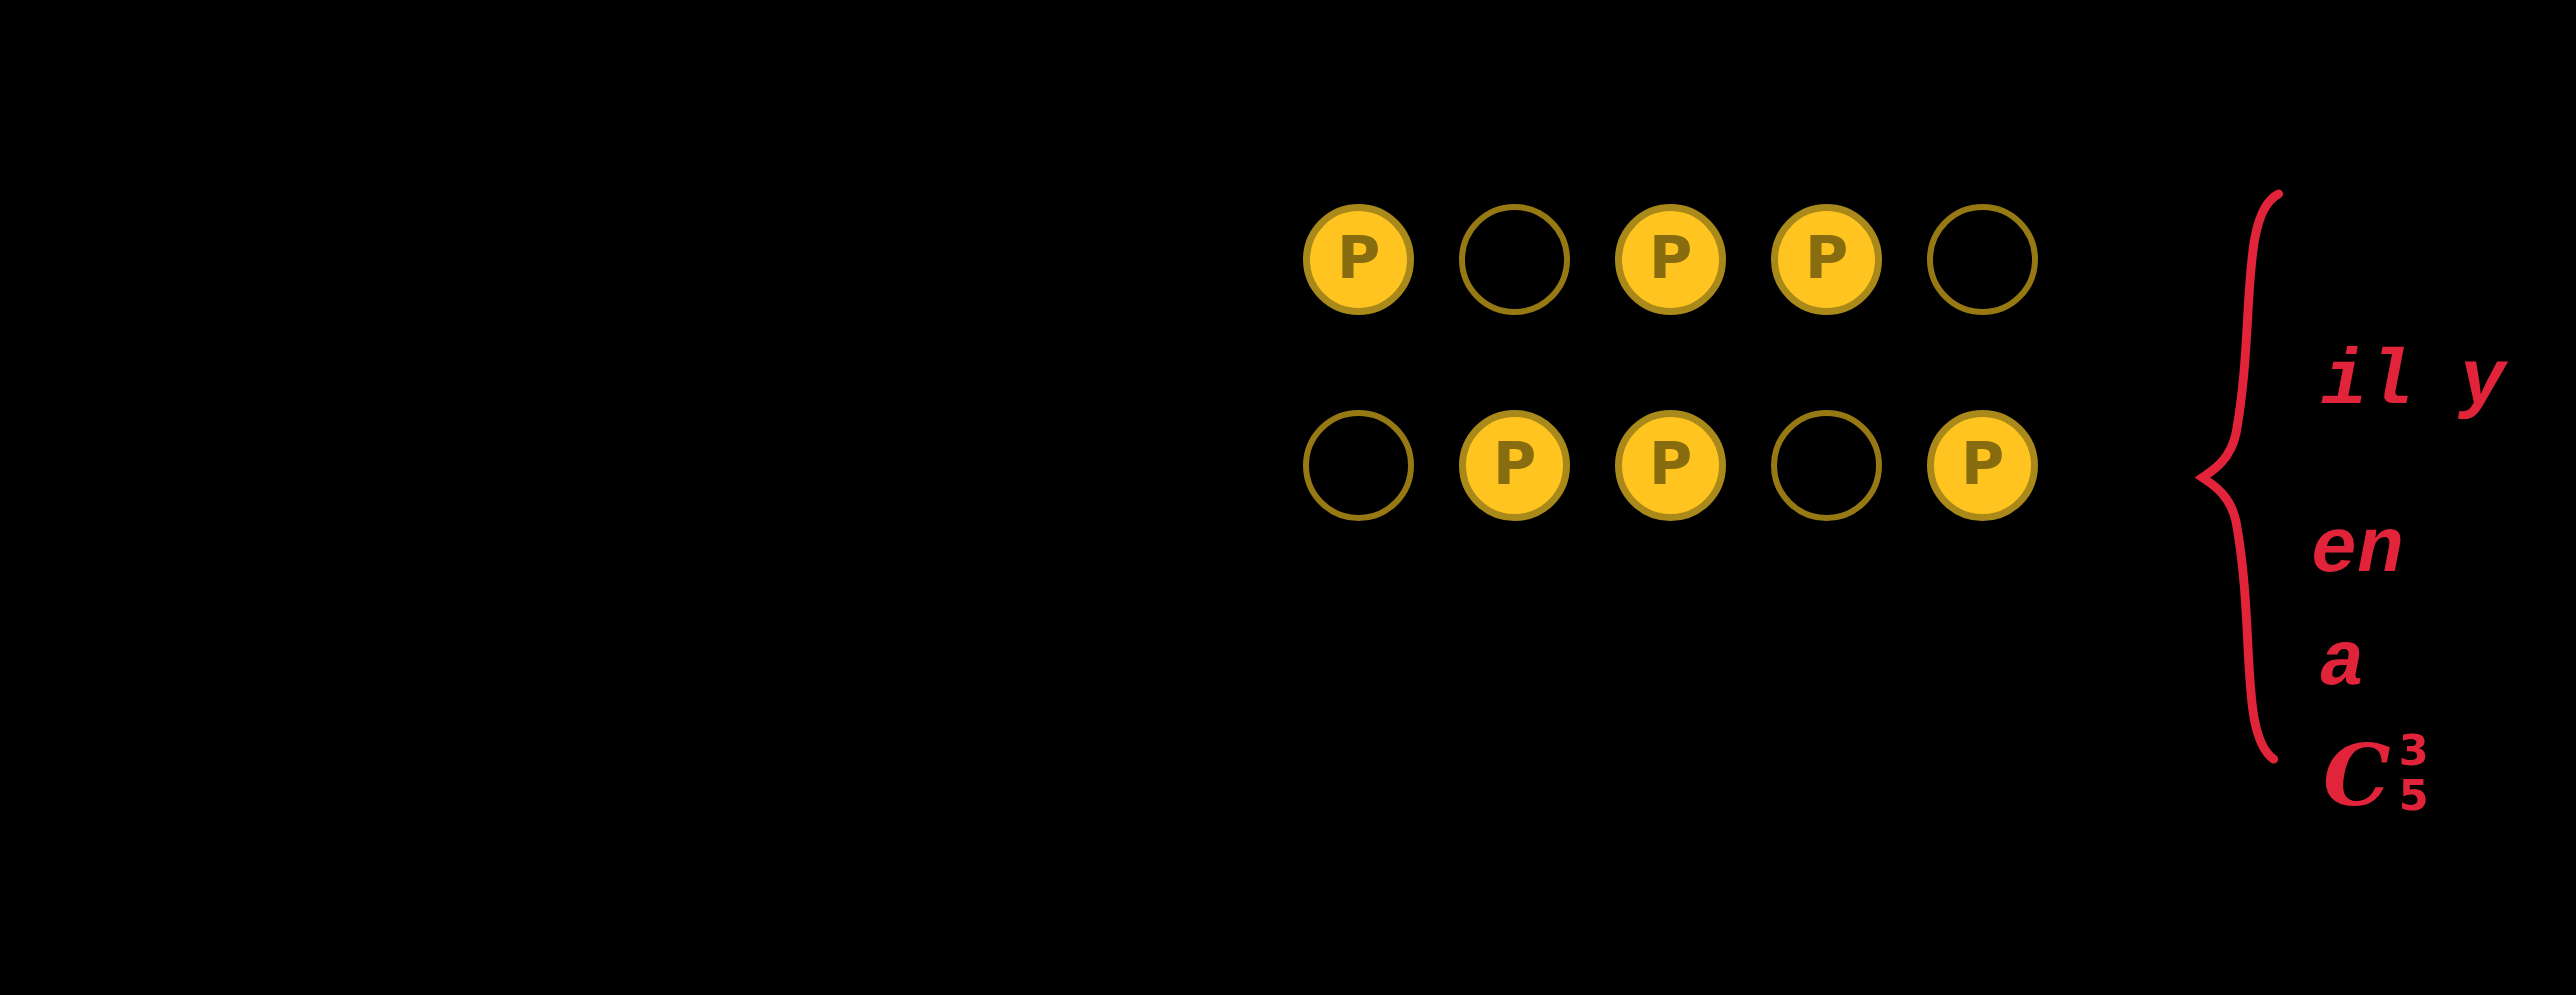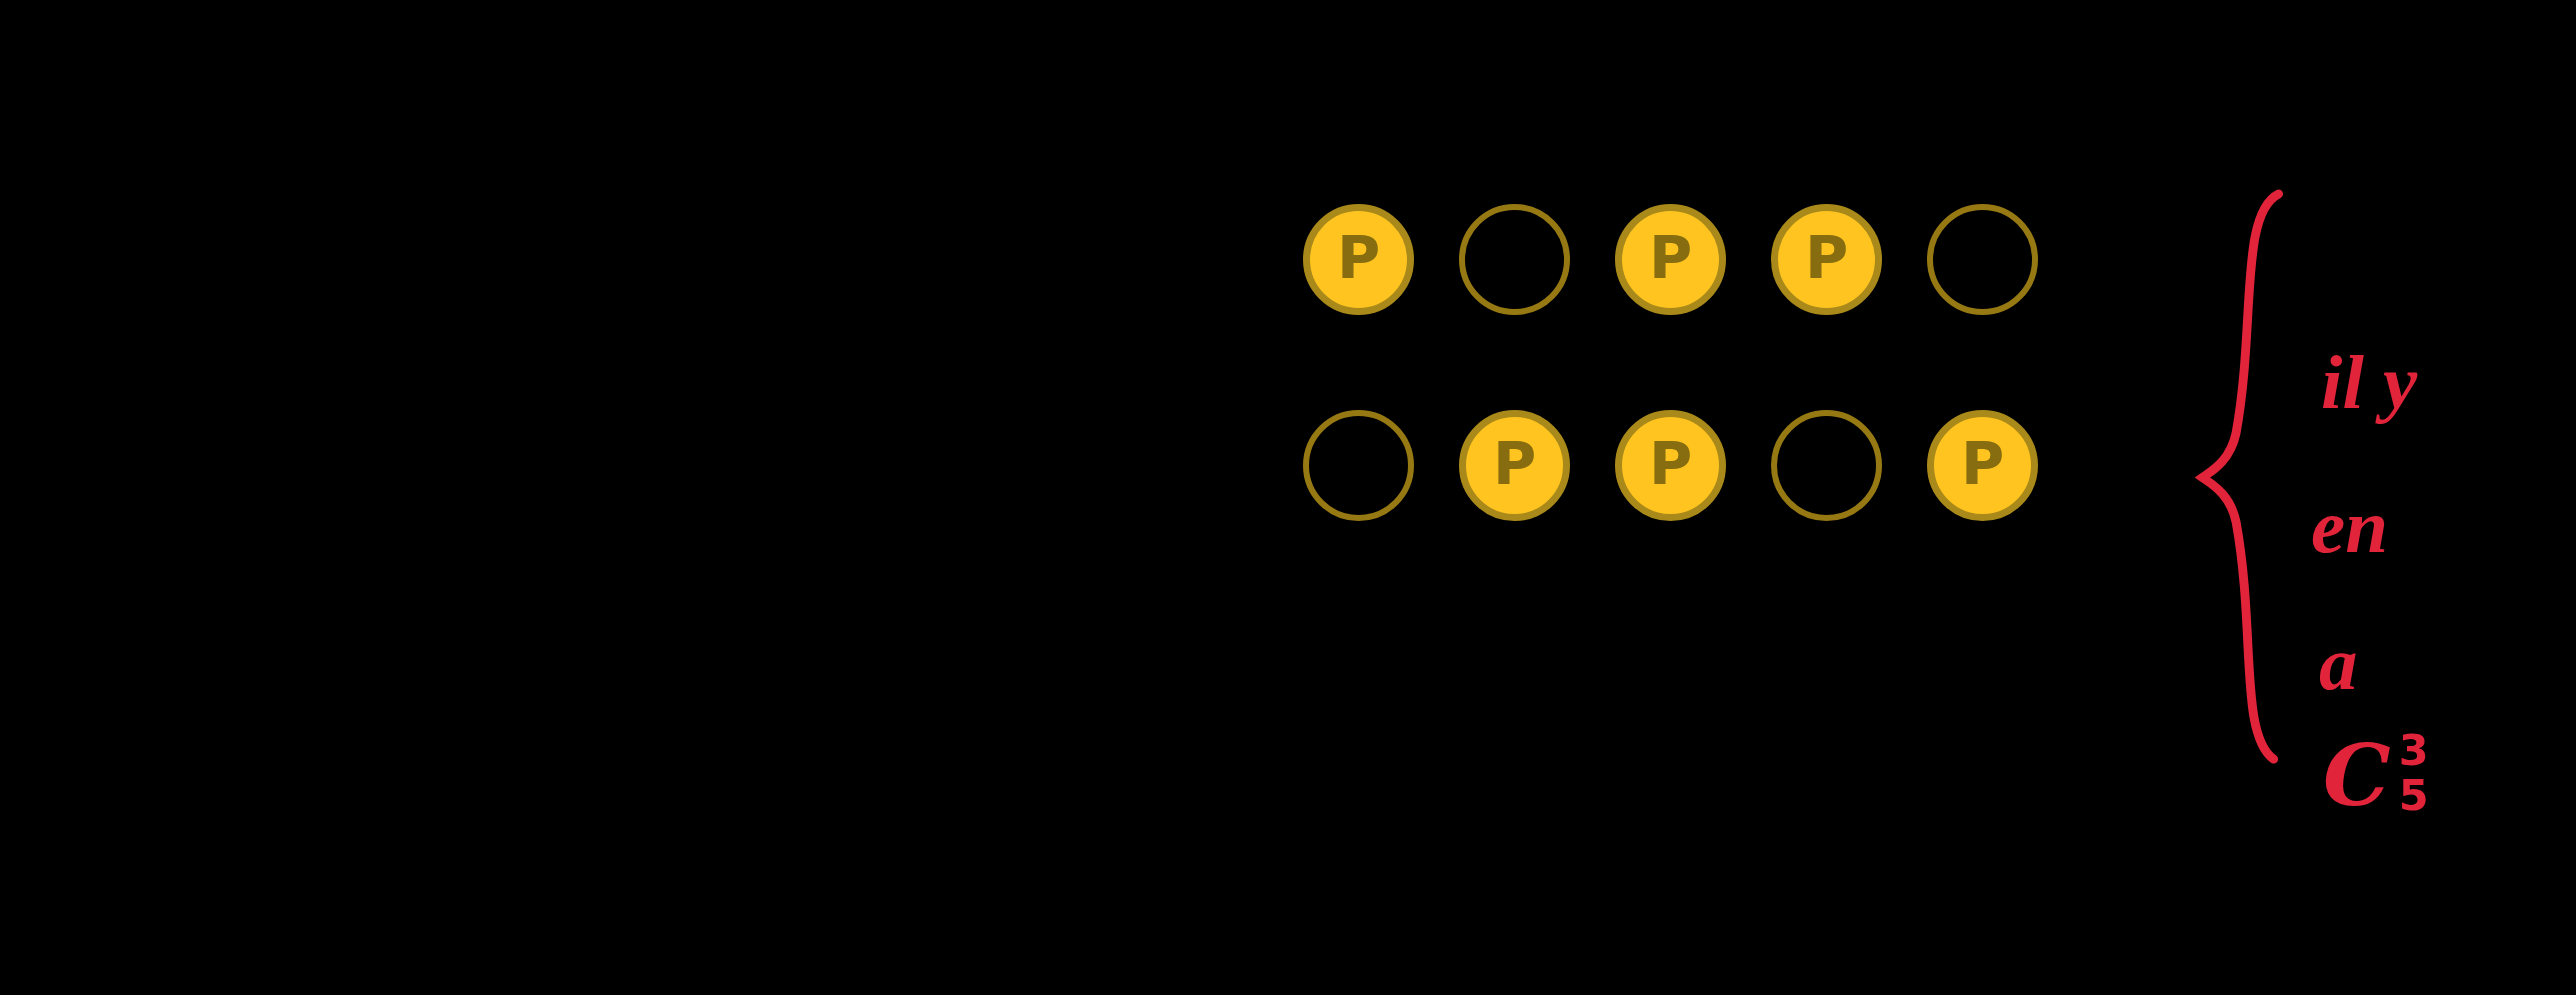--- a/index.html
+++ b/index.html
@@ -61,29 +61,29 @@
   }
   .brace {
     position: absolute;
     left: 2192px;
     top: 186px;
     width: 104px;
     height: 583px;
   }
   .annot-line {
     position: absolute;
-    font-family: Liberation Serif, serif;
+    font-family: Liberation Mono, monospace;
     font-style: italic;
     font-weight: 600;
     font-size: 77px;
     line-height: 1;
     white-space: nowrap;
   }
   #line-ily { left: 2321px; top: 344px; }
-  #line-en  { left: 2311px; top: 488px; }
+  #line-en  { left: 2311px; top: 512px; }
   #line-a   { left: 2319px; top: 625px; }
 
   .formula {
     position: absolute;
     left: 2323px;
     top: 730px;
     display: inline-flex;
     align-items: center;
     font-family: "DejaVu Serif", serif;
     font-style: italic;

